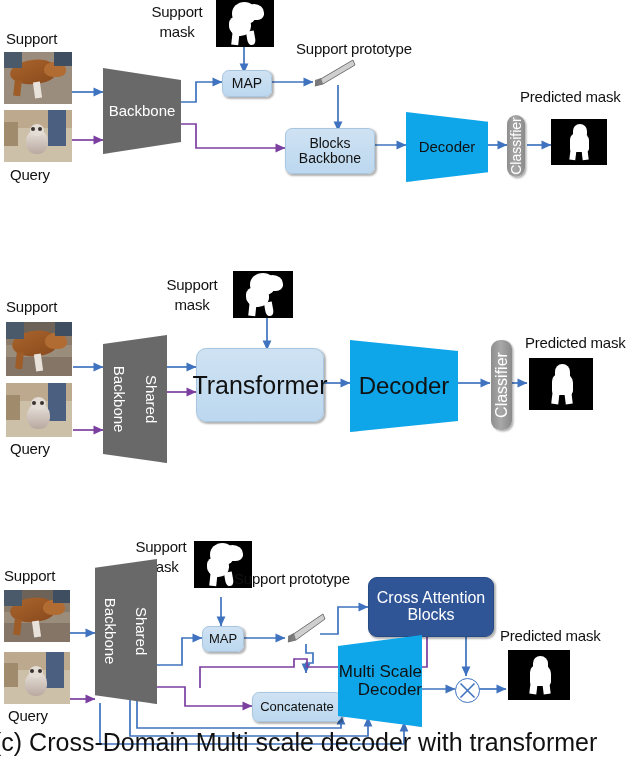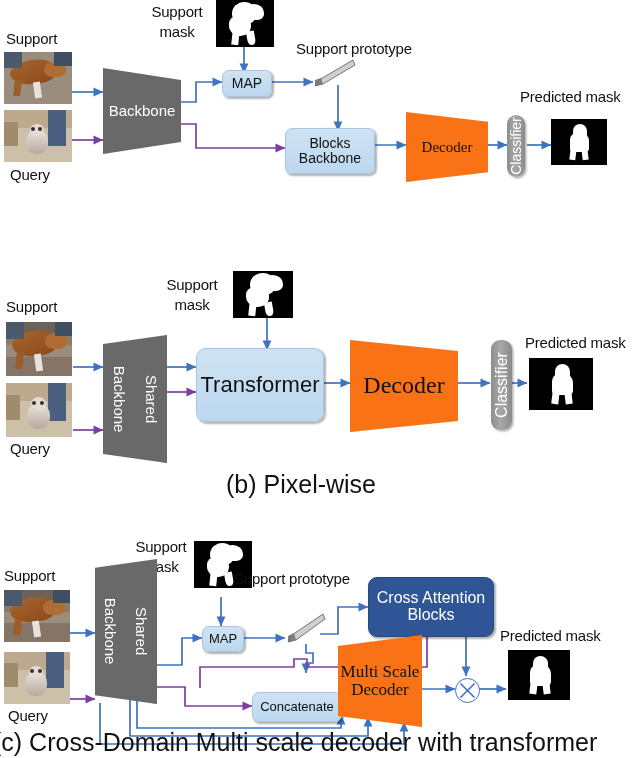--- a/index.html
+++ b/index.html
@@ -16,21 +16,21 @@
 
   .boxr{position:absolute;border-radius:7px;display:flex;align-items:center;
         justify-content:center;text-align:center;line-height:1.05;
         box-shadow:1.5px 1.5px 2px rgba(0,0,0,.30);}
   .lightblue{background:linear-gradient(180deg,#cfe2f3 0%,#bcd8ef 100%);border:1px solid #a8c6e0;color:#111;}
   .darkblue{background:#2f5597;color:#fff;border:1px solid #264a84;}
 
   
   .trap{position:absolute;box-shadow:2px 2px 3px rgba(0,0,0,.28);}
   .gray{background:#696969;color:#fff;}
-  .blue{background:#f97316;color:#111;font-family:Liberation Serif, serif;}
+  .blue{background:#0ea5e9;color:#111;}
 
   .trap-inner{position:absolute;inset:0;display:flex;align-items:center;justify-content:center;
               text-align:center;line-height:1.08;}
 
   .vbar{position:absolute;background:linear-gradient(90deg,#8e8e8e,#a8a8a8 45%,#8a8a8a);
         border-radius:9px;box-shadow:1.5px 1.5px 2px rgba(0,0,0,.30);}
   .vbar span{position:absolute;left:50%;top:50%;transform:translate(-50%,-50%) rotate(-90deg);
         color:#fff;font-size:14px;white-space:nowrap;}
 
   .rot{transform:rotate(90deg);transform-origin:center center;white-space:nowrap;}
@@ -249,21 +249,21 @@
        -webkit-clip-path:polygon(0% 7%,100% 0%,100% 100%,0% 93%);
        clip-path:polygon(0% 7%,100% 0%,100% 100%,0% 93%);">
     <div class="trap-inner" style="left:0;width:32px;">
       <span class="rot" style="font-size:15px;">Backbone</span>
     </div>
     <div class="trap-inner" style="left:32px;width:32px;">
       <span class="rot" style="font-size:15px;">Shared</span>
     </div>
   </div>
 
-  <div class="boxr lightblue" style="left:196px;top:348px;width:126px;height:72px;font-size:22px;border-radius:10px;">
+  <div class="boxr lightblue" style="left:196px;top:348px;width:126px;height:72px;font-size:25px;border-radius:10px;">
     <span>Transformer</span>
   </div>
 
   <div class="trap blue" style="left:350px;top:340px;width:108px;height:92px;
        -webkit-clip-path:polygon(0% 0%,100% 12%,100% 88%,0% 100%);
        clip-path:polygon(0% 0%,100% 12%,100% 88%,0% 100%);">
     <div class="trap-inner" style="font-size:24px;">Decoder</div>
   </div>
 
   <div class="vbar" style="left:491px;top:340px;width:21px;height:90px;">
@@ -272,21 +272,20 @@
 
   <div class="lbl" style="left:525px;top:334px;">Predicted mask</div>
 
   <div class="mask" style="left:529px;top:358px;width:64px;height:52px;">
     <div style="position:absolute;left:26px;top:6px;width:15px;height:16px;background:#fff;border-radius:48% 50% 30% 30%;"></div>
     <div style="position:absolute;left:23px;top:16px;width:21px;height:21px;background:#fff;border-radius:34% 40% 20% 20%;"></div>
     <div style="position:absolute;left:23px;top:33px;width:7px;height:13px;background:#fff;transform:rotate(7deg);"></div>
     <div style="position:absolute;left:36px;top:33px;width:7px;height:13px;background:#fff;transform:rotate(-7deg);"></div>
   </div>
 
-  <div class="caption" style="left:226px;top:470px;">(b) Pixel-wise</div>
 
   <div class="lbl" style="left:4px;top:567px;">Support</div>
 
   <div class="thumb" style="left:4px;top:590px;width:66px;height:52px;
        background:linear-gradient(180deg,#6c6257 0 20%,#8a7b6a 20% 42%,#9b8d7c 42% 64%,#847566 64% 100%);">
     <div style="position:absolute;left:6px;top:8px;width:45px;height:24px;border-radius:50% 45% 40% 50%;
          background:linear-gradient(160deg,#a8642c,#8a4a1d);transform:rotate(-6deg);"></div>
     <div style="position:absolute;left:39px;top:10px;width:22px;height:15px;border-radius:50% 55% 40% 45%;background:#b06c32;"></div>
     <div style="position:absolute;left:10px;top:29px;width:7px;height:16px;background:#9d5c28;transform:rotate(6deg);"></div>
     <div style="position:absolute;left:29px;top:31px;width:7px;height:16px;background:#e8e2da;transform:rotate(-8deg);"></div>
@@ -350,21 +349,21 @@
   </div>
 
   <div class="boxr darkblue" style="left:368px;top:577px;width:124px;height:58px;font-size:16px;flex-direction:column;border-radius:9px;">
     <span>Cross Attention</span>
     <span>Blocks</span>
   </div>
 
   <div class="trap blue" style="left:338px;top:635px;width:84px;height:92px;
        -webkit-clip-path:polygon(0% 12%,100% 0%,100% 100%,0% 88%);
        clip-path:polygon(0% 12%,100% 0%,100% 100%,0% 88%);">
-    <div class="trap-inner" style="font-size:17px;flex-direction:column;">
+    <div class="trap-inner" style="font-size:17px;flex-direction:column;align-items:flex-end;">
       <span>Multi Scale</span>
       <span>Decoder</span>
     </div>
   </div>
 
   <div class="xcirc" style="left:455px;top:678px;width:23px;height:23px;">
     <svg width="23" height="23" viewBox="0 0 23 23" style="position:absolute;left:0;top:0;">
       <line x1="4.5" y1="4.5" x2="18.5" y2="18.5" stroke="#3f73bf" stroke-width="1.6"></line>
       <line x1="18.5" y1="4.5" x2="4.5" y2="18.5" stroke="#3f73bf" stroke-width="1.6"></line>
     </svg>

